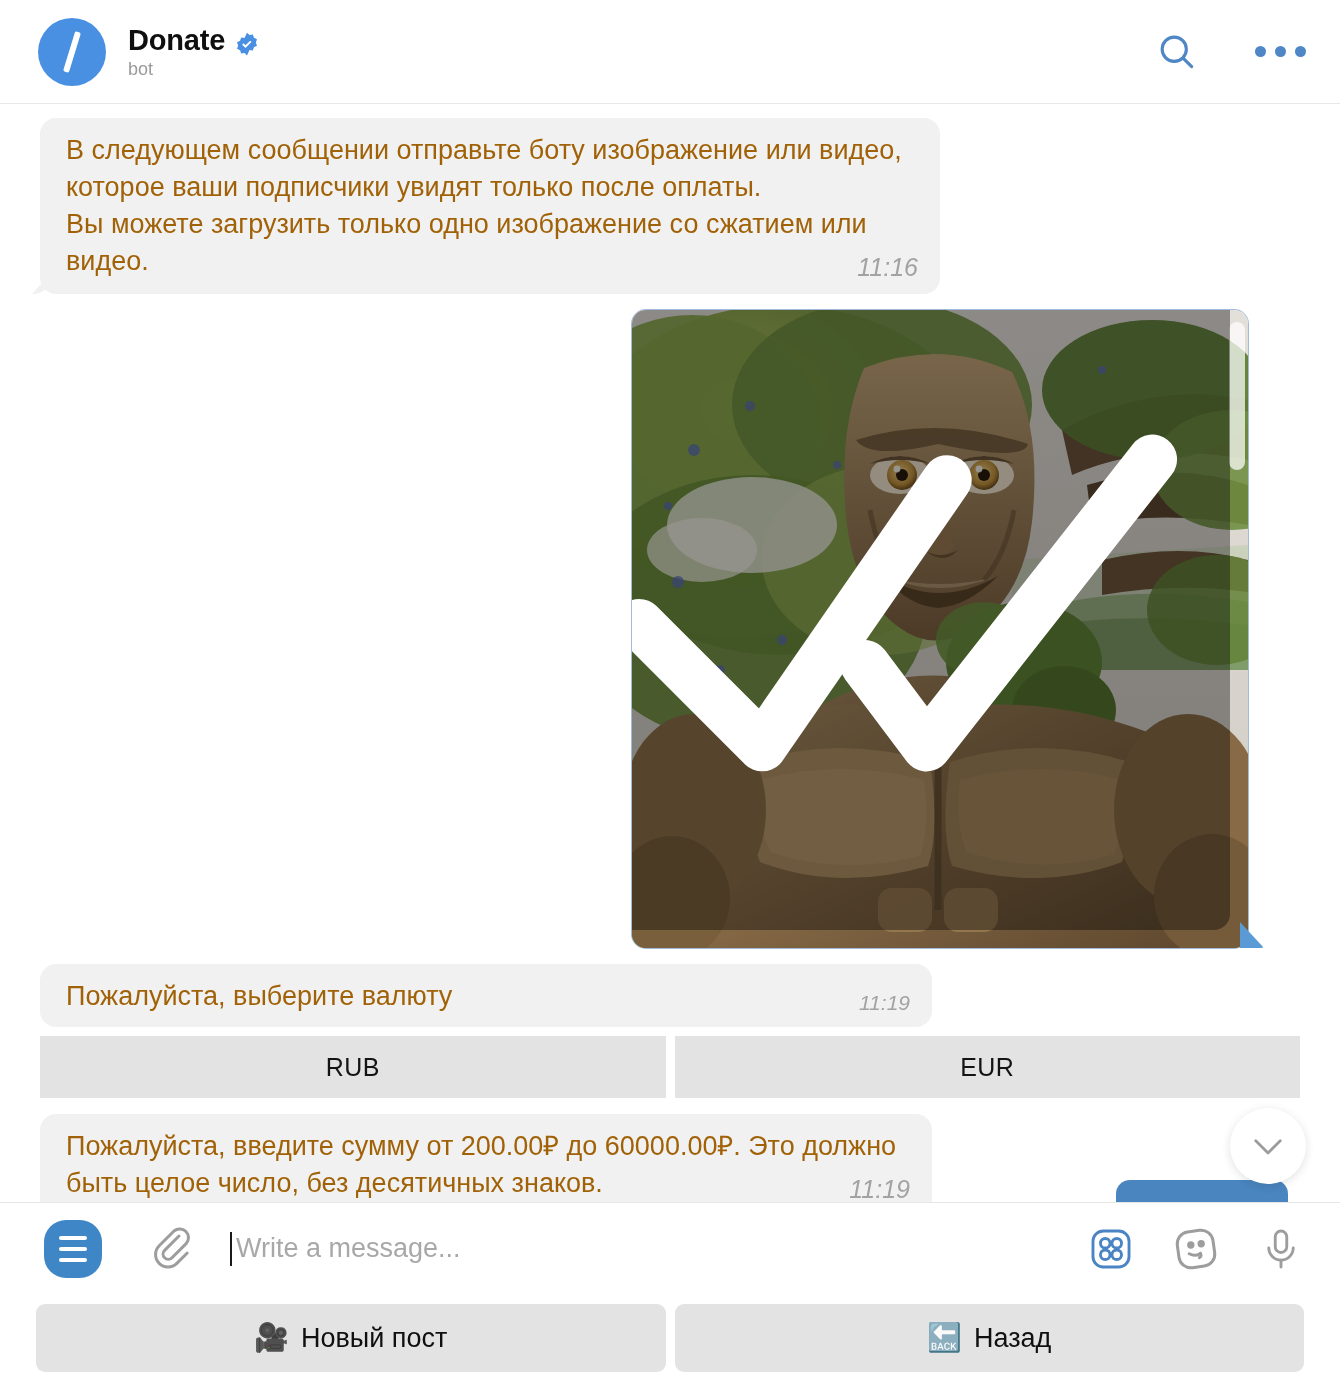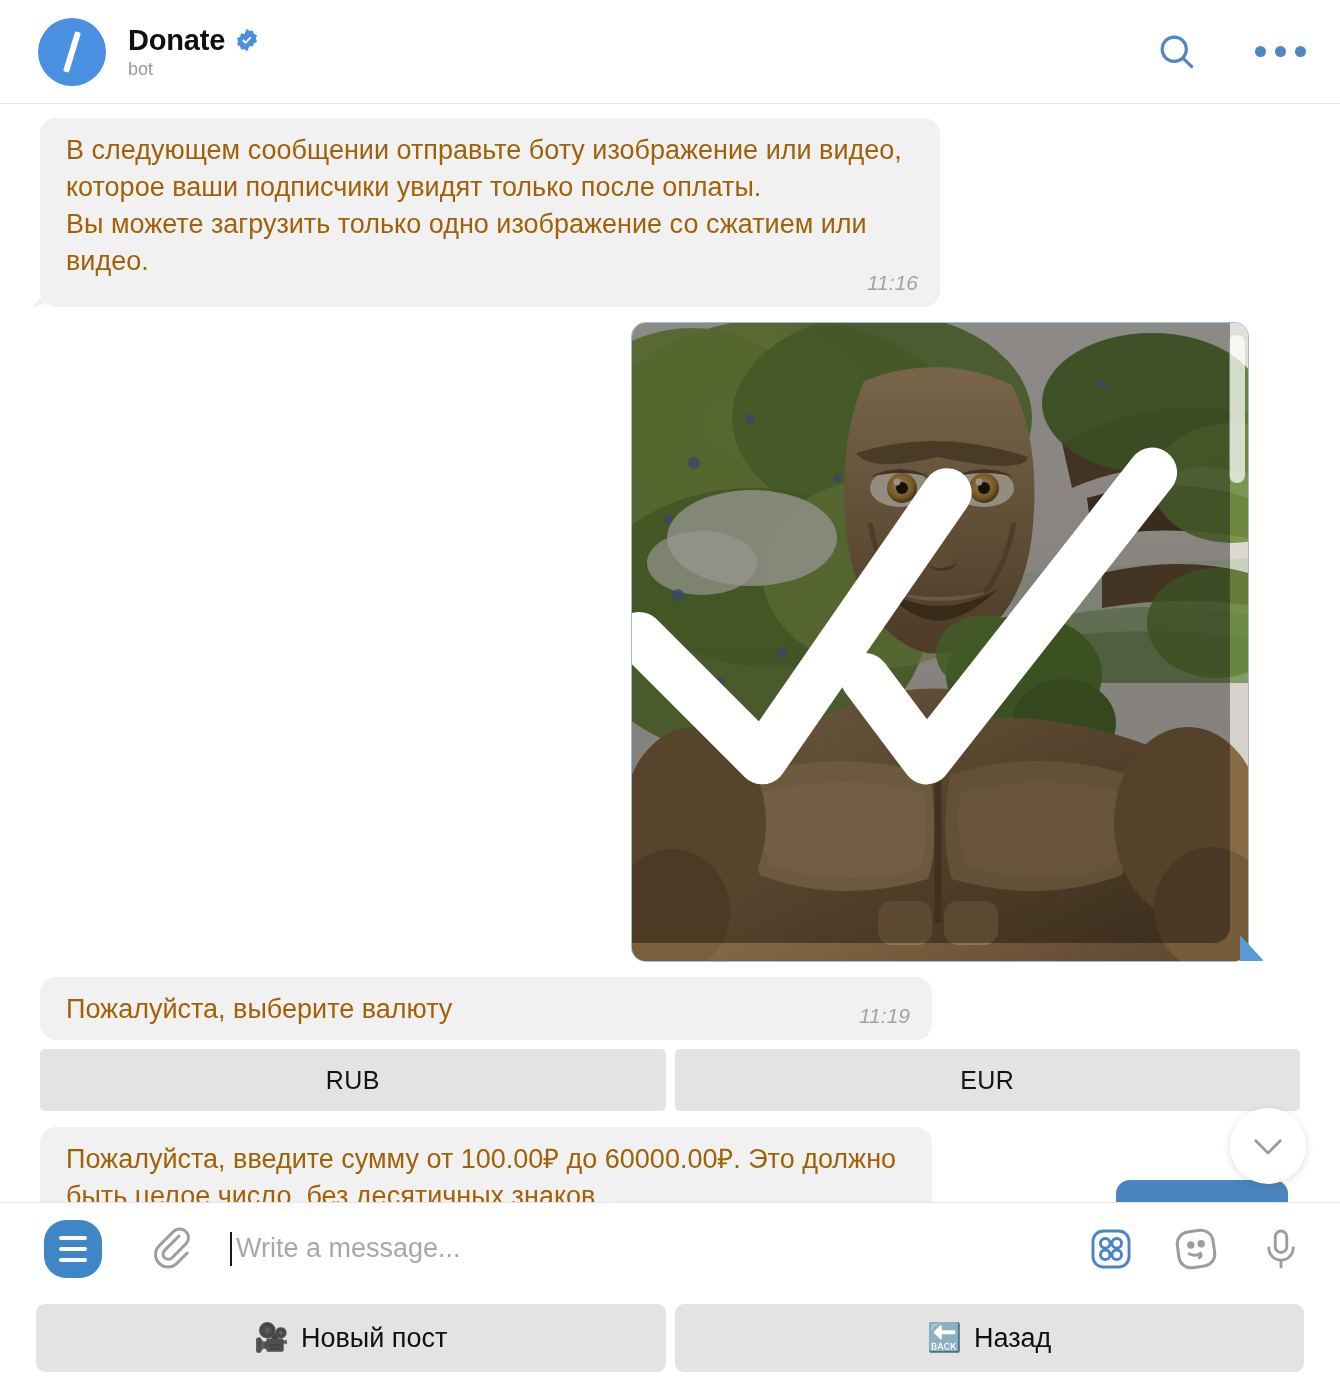--- a/index.html
+++ b/index.html
@@ -25,21 +25,21 @@
     background: #4a90e2;
     position: relative; flex: 0 0 68px;
     overflow: hidden;
   }
   .avatar .slash {
     position: absolute; left: 31px; top: 13px;
     width: 6px; height: 42px; background: #ffffff;
     transform: rotate(17deg); border-radius: 2px;
   }
   .head-text { margin-left: 22px; display: flex; flex-direction: column; justify-content: center; }
-  .title-row { display: flex; align-items: center; gap: 9px; }
+  .title-row { display: flex; align-items: flex-end; gap: 9px; }
   .chat-title { font-size: 29px; font-weight: bold; color: #0f0f0f; letter-spacing: -0.2px; }
   .verified { width: 26px; height: 26px; display:block; }
   .chat-sub { font-size: 18px; color: #9a9a9a; margin-top: 2px; }
   .head-actions { margin-left: auto; display: flex; align-items: center; gap: 56px; }
   .icon-btn { display: flex; align-items: center; justify-content: center; cursor: pointer; }
   .dots { display: flex; gap: 9px; }
   .dots i { width: 11px; height: 11px; border-radius: 50%; background: #4f86c6; display:block; }
 
   
   .chat {
@@ -58,22 +58,22 @@
     content: ""; position: absolute; left: -8px; bottom: 0;
     width: 18px; height: 20px; background: #f1f1f1;
     border-bottom-right-radius: 16px;
     clip-path: polygon(100% 0, 100% 100%, 0 100%);
   }
   .msg-text {
     font-size: 27px; line-height: 37px; color: #a16207;
     white-space: pre-wrap; word-wrap: break-word;
   }
   .meta-time {
-    font-size: 21px; color: #a2a2a2; font-style: italic;
-    float: right; margin-left: 22px; margin-top: 28px;
+    font-size: 25px; color: #a2a2a2; font-style: italic;
+    float: right; margin-left: 22px; margin-top: 10px;
   }
   .meta-inline { font-size: 21px; color: #a2a2a2; font-style: italic; }
 
   
   .bubble-line { display: flex; align-items: flex-end; gap: 60px; }
 
   
   .photo-wrap {
     position: relative; margin: 16px 52px 0 0;
     width: 616px; height: 638px;
@@ -97,21 +97,21 @@
   
   .scroll-overlay {
     position: absolute; right: 3px; top: 12px;
     width: 16px; height: 148px; border-radius: 8px;
     background: rgba(255,255,255,.72);
   }
 
   
   .inline-kb { display: flex; gap: 9px; padding: 9px 40px 0 40px; }
   .kb-btn {
-    flex: 1 1 0; background: #e3e3e3; border-radius: 5px;
+    flex: 1 1 0; background: #e3e3e3; border-radius: 0;
     height: 62px; display: flex; align-items: center; justify-content: center;
     font-size: 25px; color: #141414; cursor: pointer; letter-spacing: .4px;
   }
 
   
   .fab-down {
     position: absolute; right: 34px; bottom: 18px;
     width: 76px; height: 76px; border-radius: 50%;
     background: #ffffff; box-shadow: 0 2px 10px rgba(0,0,0,.12);
     display: flex; align-items: center; justify-content: center; cursor: pointer;
@@ -345,21 +345,21 @@
       </div>
     </div>
 
     <div class="inline-kb">
       <div class="kb-btn">RUB</div>
       <div class="kb-btn">EUR</div>
     </div>
 
     <div class="row" style="margin-top:16px;">
       <div class="bubble-in tail" style="width:892px;">
-        <span class="msg-text">Пожалуйста, введите сумму от 100.00₽ до 60000.00₽. Это должно быть целое число, без десятичных знаков.</span><span class="meta-time">11:19</span>
+        <span class="msg-text">Пожалуйста, введите сумму от 200.00₽ до 60000.00₽. Это должно быть целое число, без десятичных знаков.</span><span class="meta-time">11:19</span>
       </div>
     </div>
 
     <div class="peek-bubble"></div>
 
     <div class="fab-down">
       <svg width="42" height="42" viewBox="0 0 24 24" fill="none" stroke="#9b9b9b" stroke-width="1.6" stroke-linecap="round" stroke-linejoin="round">
         <polyline points="5,9 12,16 19,9"></polyline>
       </svg>
     </div>

